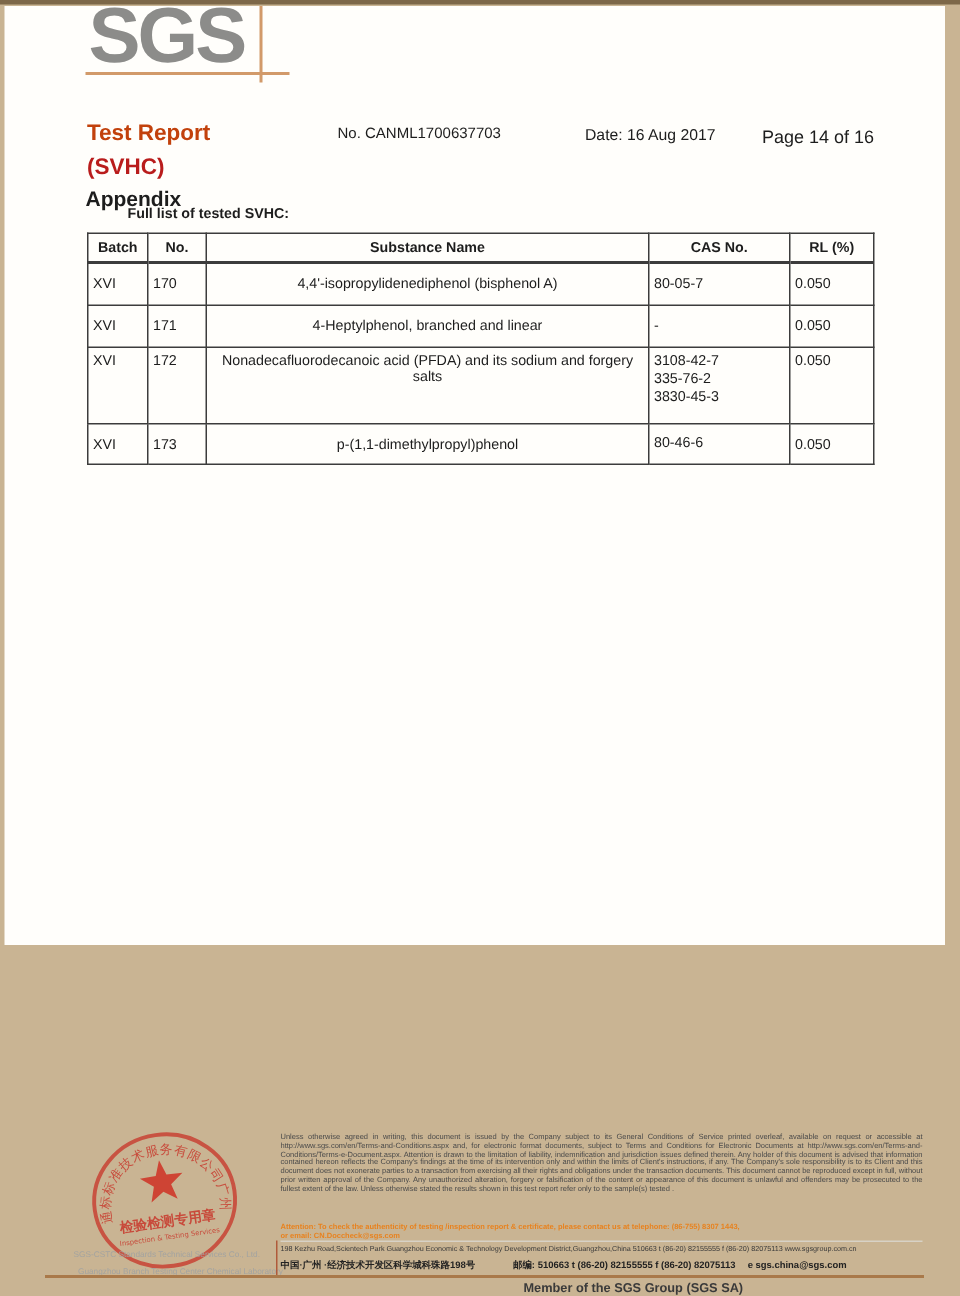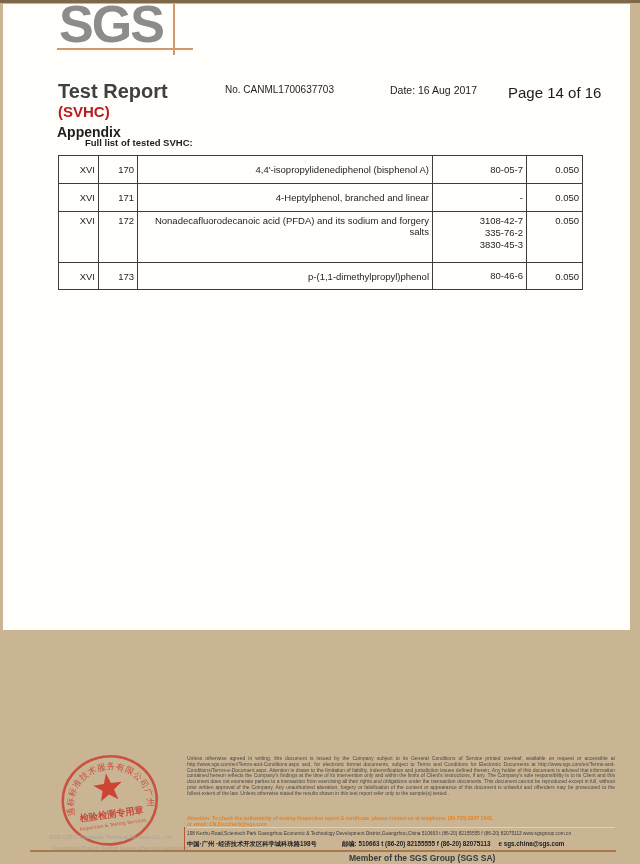--- a/index.html
+++ b/index.html
@@ -15,41 +15,41 @@
     background:#fffefb;
   }
   
   .logo-text{
     position:absolute;left:56px;top:-10px;
     font-size:52px;font-weight:bold;letter-spacing:-2px;color:#8c8c8a;
   }
   .logo-hline{position:absolute;left:54px;top:44px;width:136px;height:2px;background:#d29a6a;}
   .logo-vline{position:absolute;left:170px;top:0;width:2px;height:51px;background:#d29a6a;}
 
-  .report-title{position:absolute;left:55px;top:76px;font-size:20px;font-weight:bold;color:#404040;}
+  .report-title{position:absolute;left:55px;top:76px;font-size:15px;font-weight:bold;color:#c2410c;}
   .report-subtitle{position:absolute;left:55px;top:99px;font-size:15px;font-weight:bold;color:#b91c1c;}
   .report-no{position:absolute;left:222px;top:80px;font-size:10px;color:#1d1d1d;}
   .report-date{position:absolute;left:387px;top:80px;font-size:10.5px;color:#1d1d1d;}
-  .report-page{position:absolute;left:505px;top:80px;font-size:15px;color:#1d1d1d;}
+  .report-page{position:absolute;left:505px;top:80px;font-size:12px;color:#1d1d1d;}
   .appendix{position:absolute;left:54px;top:120px;font-size:14px;font-weight:bold;color:#1d1d1d;}
   .list-title{position:absolute;left:54px;top:133px;font-size:9.5px;font-weight:bold;color:#1d1d1d;padding-left:28px;}
 
   
   table.svhc{
     position:absolute;left:55px;top:151px;width:524px;
     border-collapse:collapse;table-layout:fixed;
     font-size:9.5px;color:#1d1d1d;
   }
   table.svhc th,table.svhc td{
     border:1px solid #3c3c3c;padding:1px 3px;vertical-align:middle;
     overflow:hidden;
   }
   table.svhc th{font-weight:bold;text-align:center;height:16px;border-bottom-width:2px;}
-  table.svhc td{text-align:right;}
-  table.svhc td.substance{text-align:right;}
+  table.svhc td{text-align:left;}
+  table.svhc td.substance{text-align:center;}
   table.svhc tr.r1 td,table.svhc tr.r2 td{height:25px;}
   table.svhc tr.r3 td{height:46px;vertical-align:top;padding-top:3px;}
   table.svhc tr.r4 td{height:24px;}
   td.cas-cell{white-space:pre-line;line-height:12px;}
 
   
   .stamp-wrap{position:absolute;left:44px;top:746px;width:130px;height:104px;transform:rotate(-8deg);opacity:.92;}
   .company-line1{position:absolute;left:46px;top:830px;font-size:5.5px;color:#a3a3a0;white-space:nowrap;}
   .company-line2{position:absolute;left:49px;top:841px;font-size:5.5px;color:#a3a3a0;white-space:nowrap;}
 
@@ -94,20 +94,27 @@
 
   <table class="svhc">
     <colgroup>
       <col style="width:40px">
         <col style="width:39px">
         <col style="width:295px">
         <col style="width:94px">
         <col style="width:56px">
     </colgroup>
     <tbody>
+        <tr>
+      <th>Batch</th>
+      <th>No.</th>
+      <th>Substance Name</th>
+      <th>CAS No.</th>
+      <th>RL (%)</th>
+    </tr>
     <tr class="r1">
       <td>XVI</td>
       <td>170</td>
       <td class="substance">4,4'-isopropylidenediphenol (bisphenol A)</td>
       <td class="cas-cell">80-05-7</td>
       <td>0.050</td>
     </tr>
     <tr class="r2">
       <td>XVI</td>
       <td>171</td>

